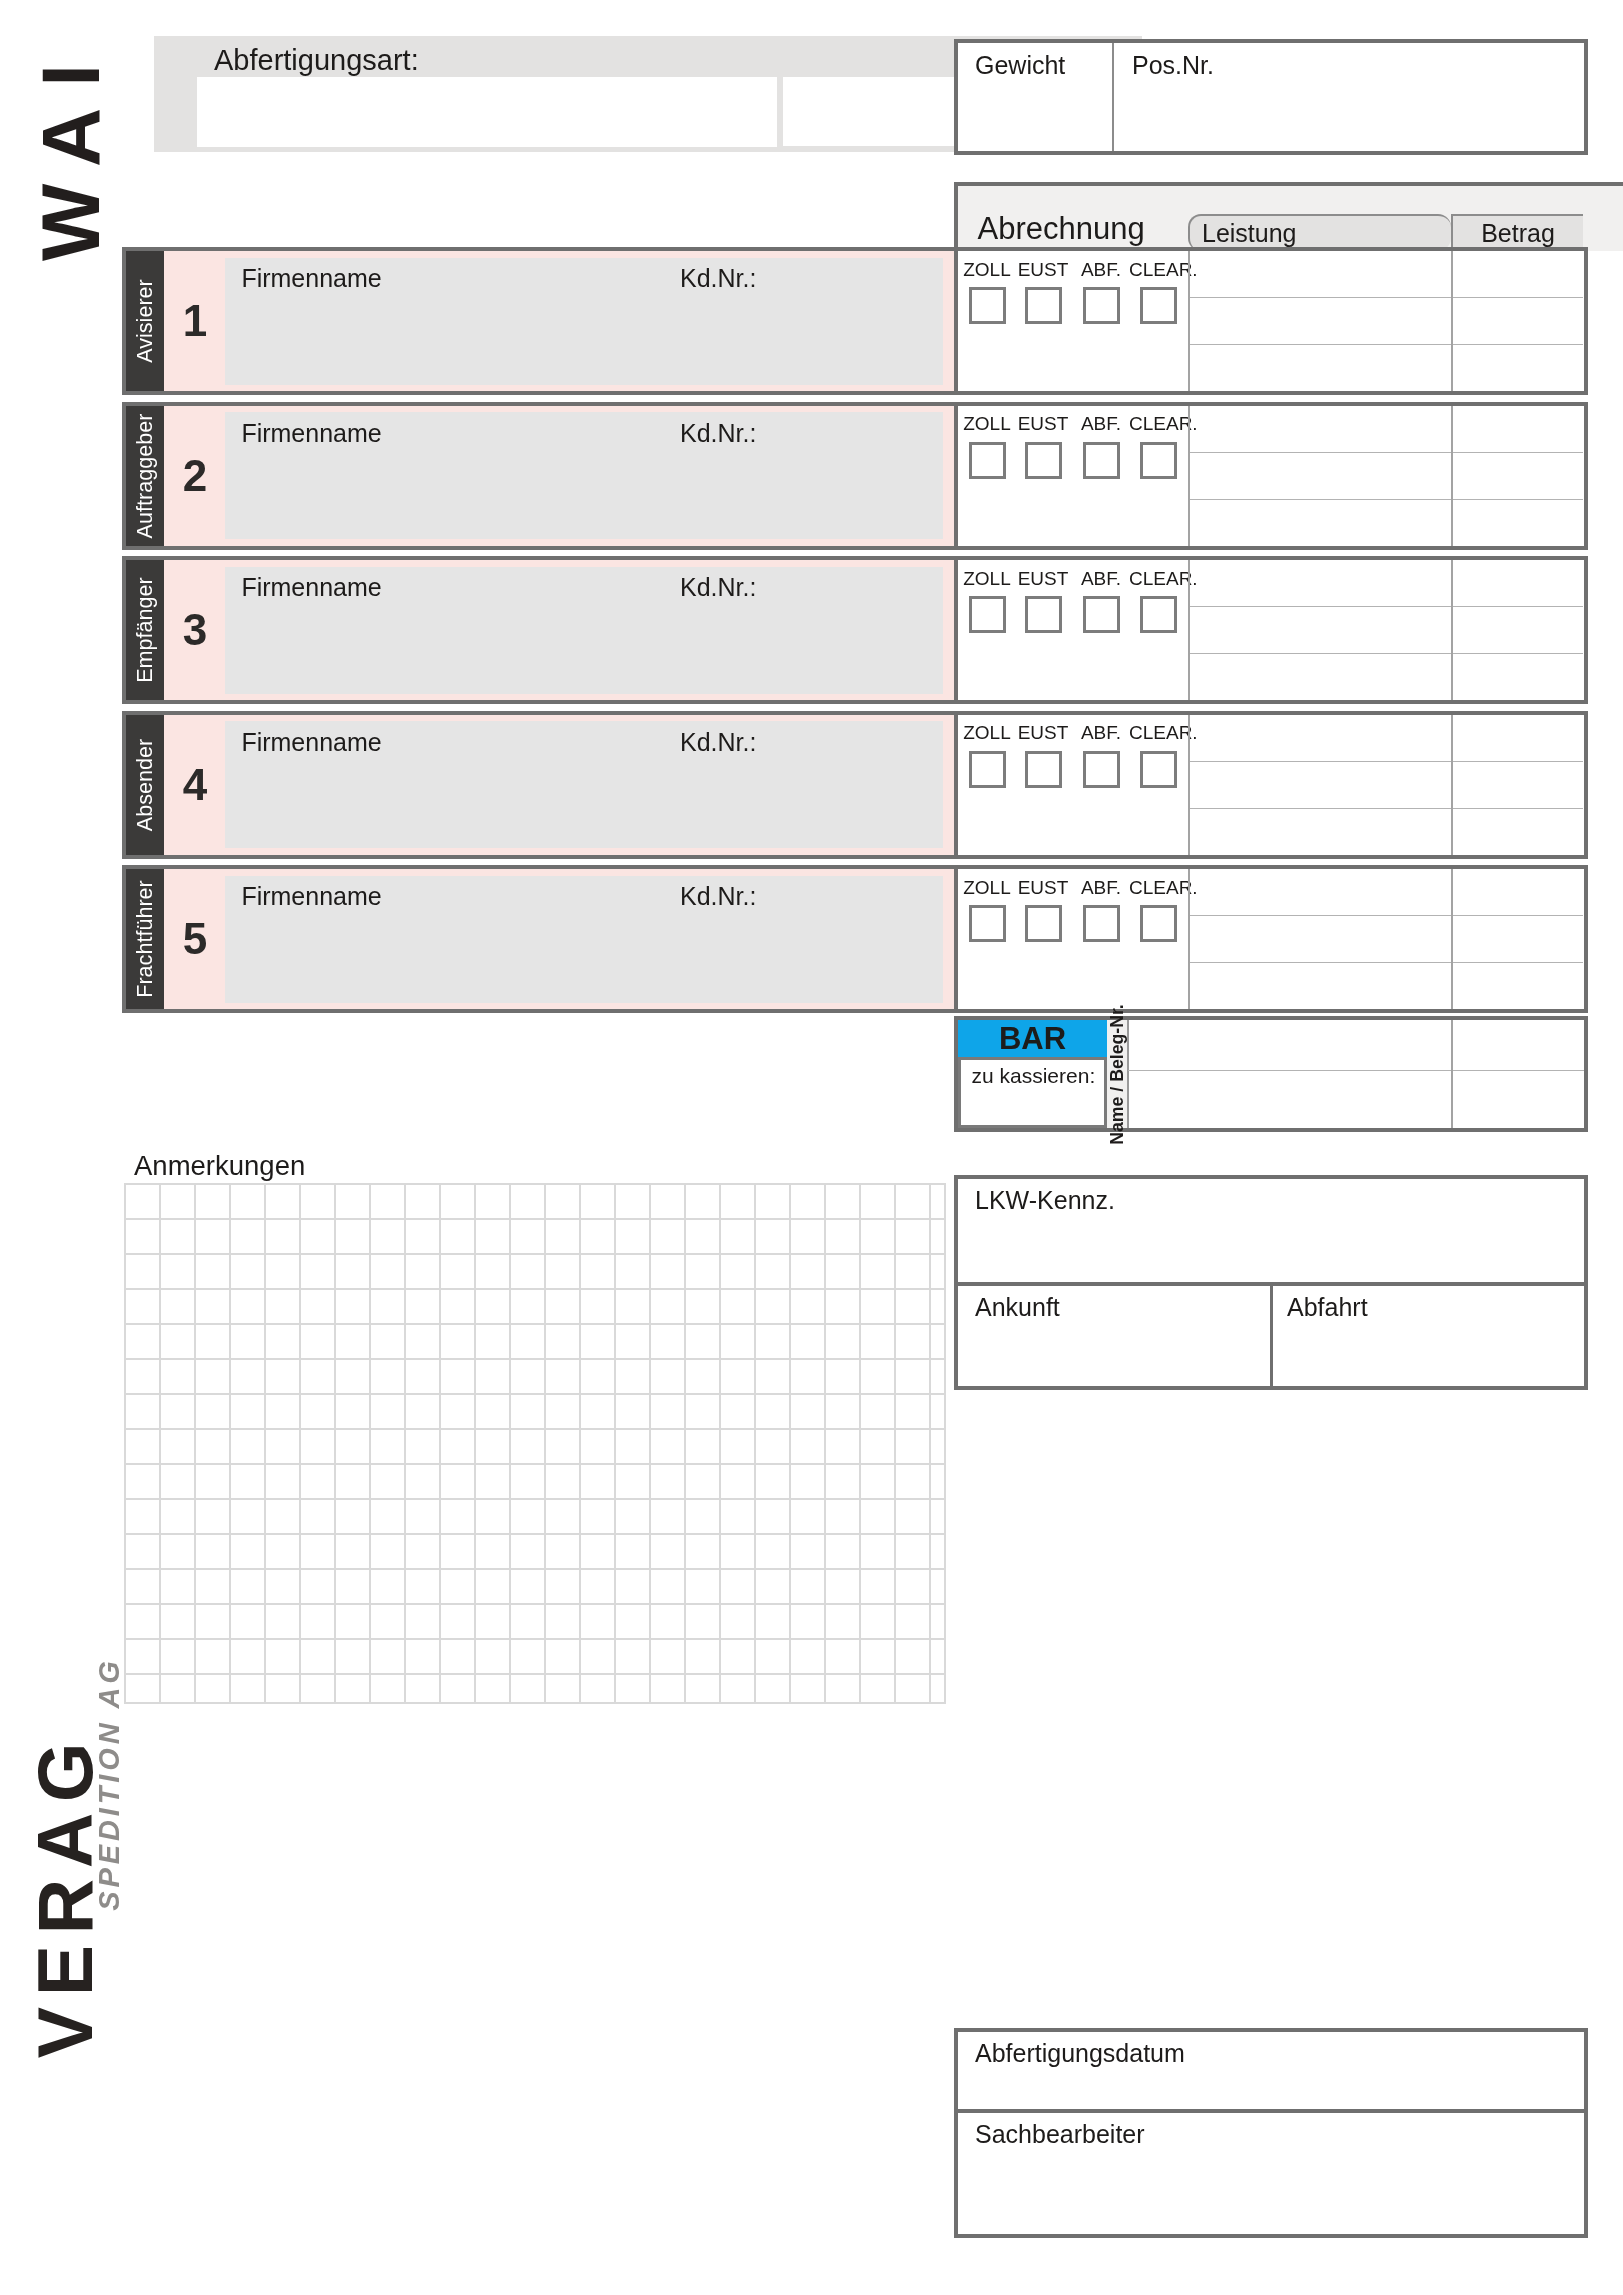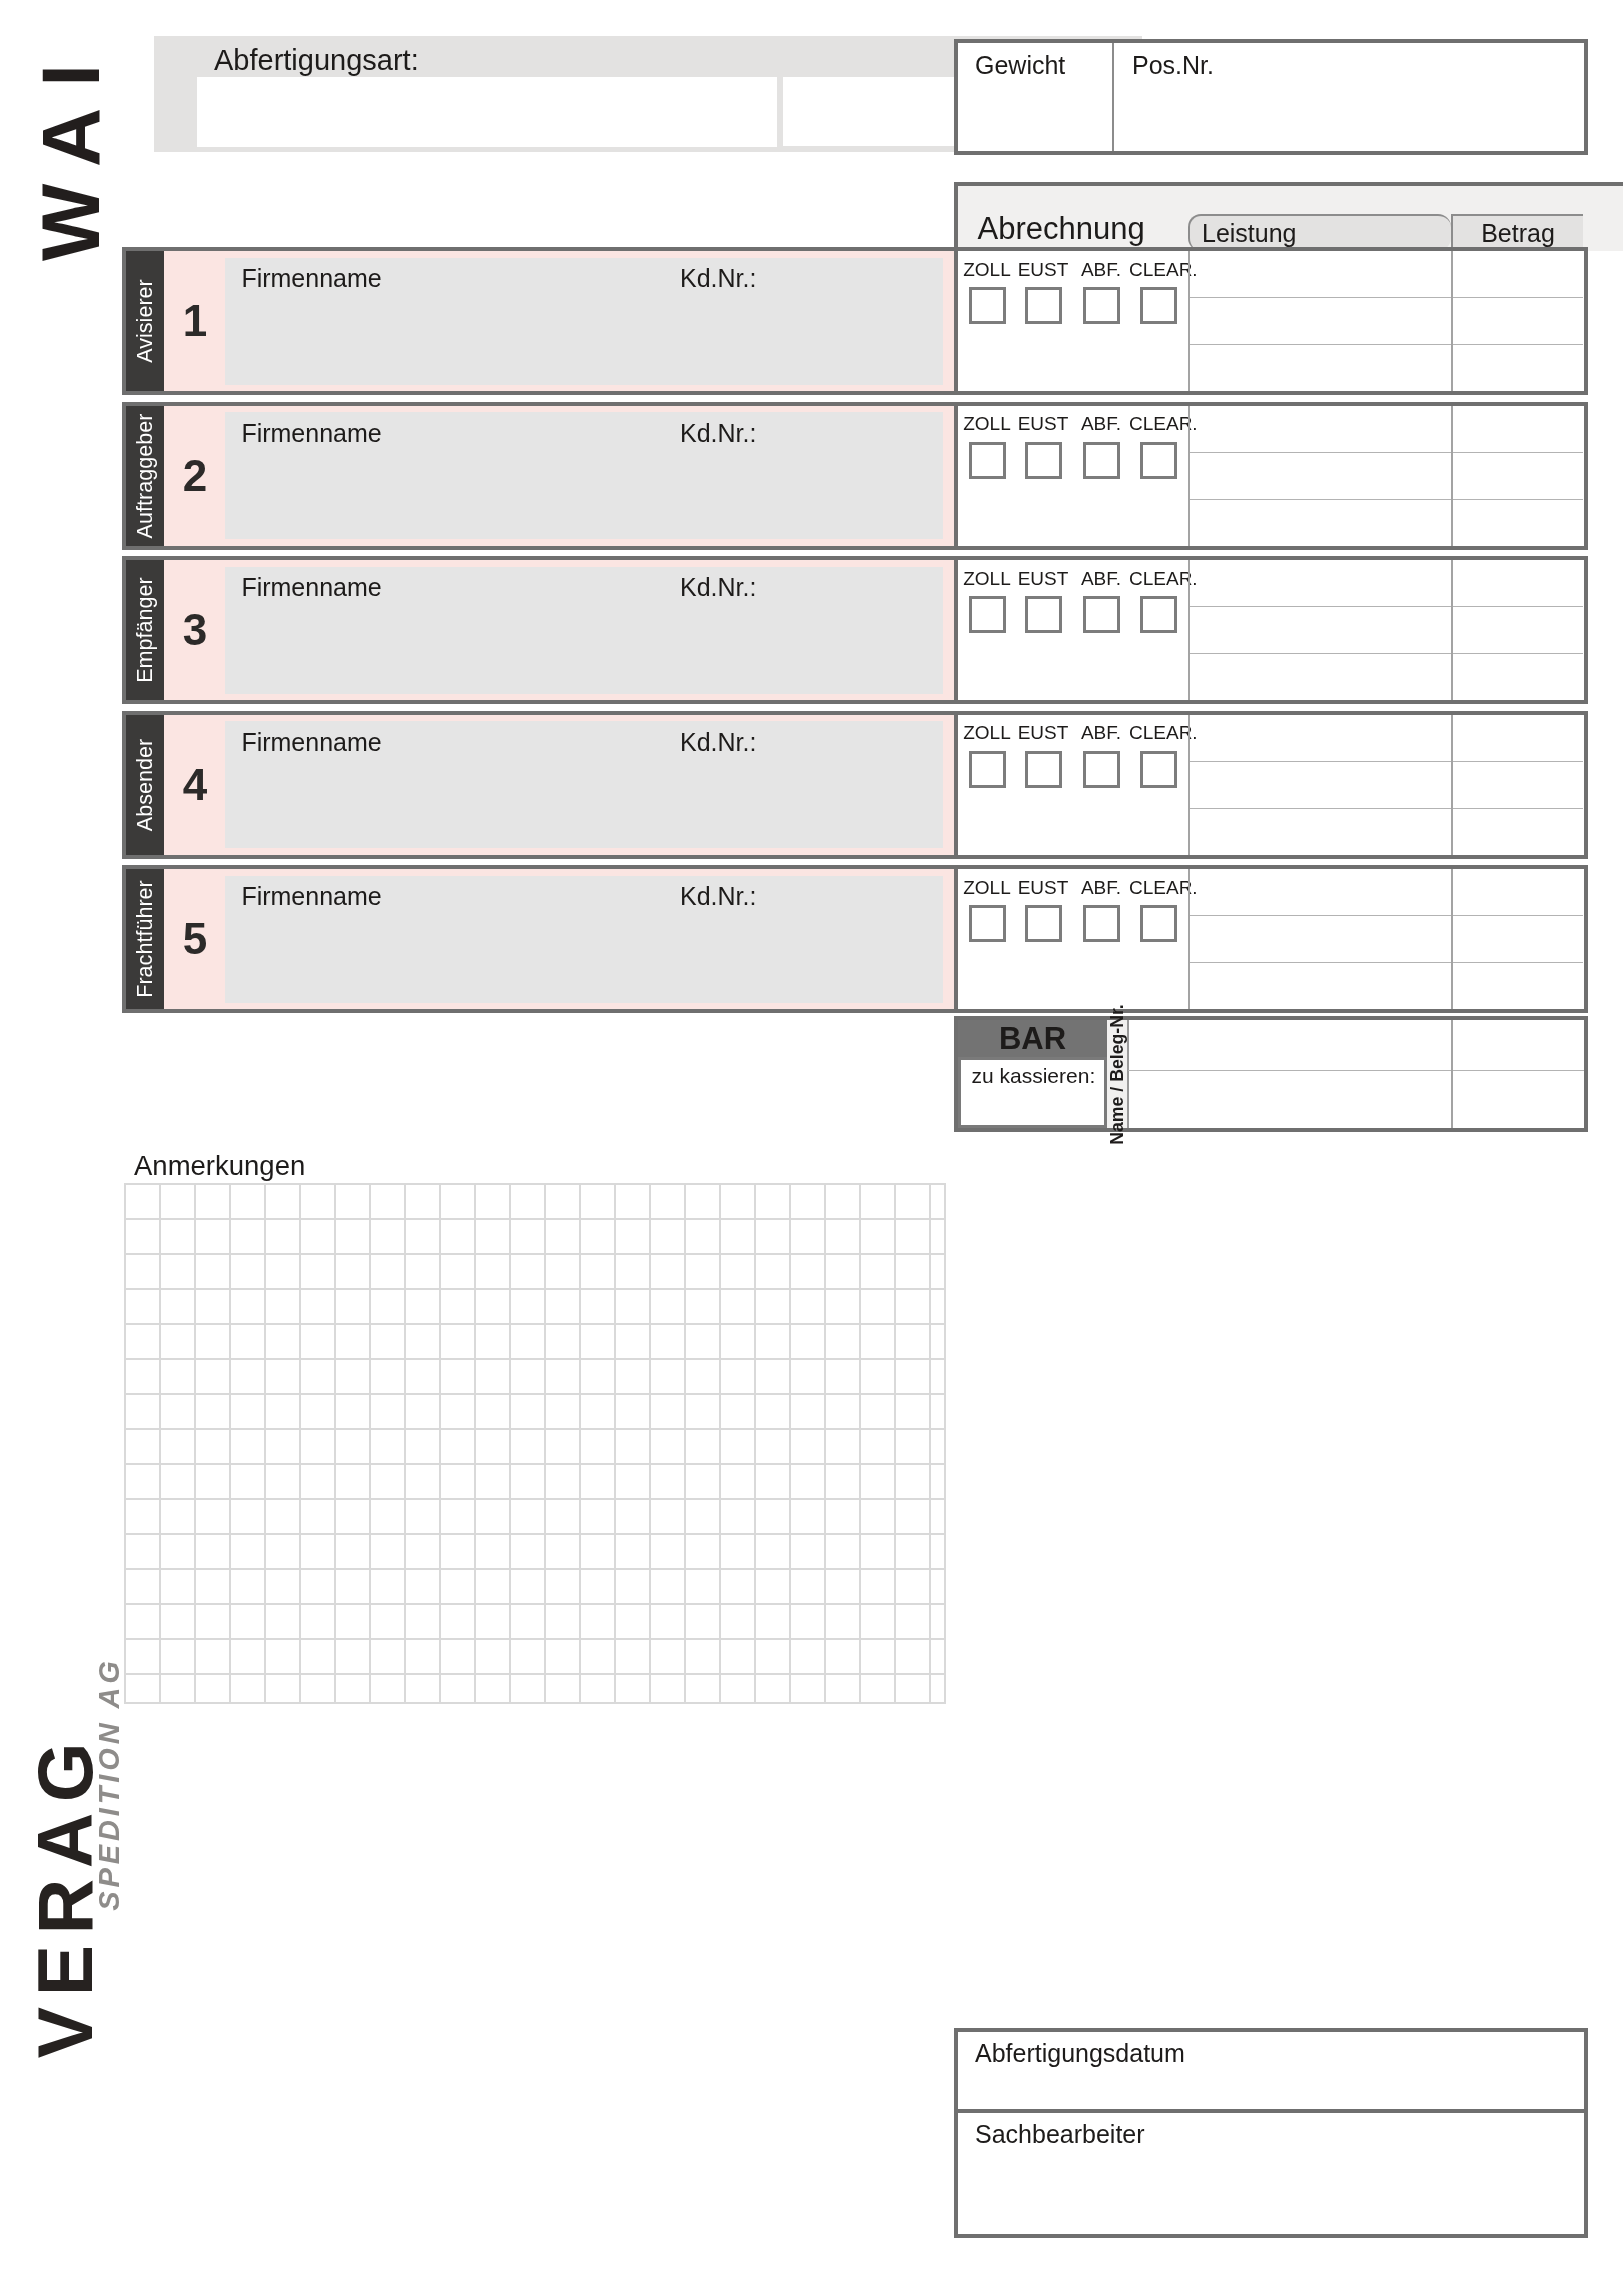--- a/index.html
+++ b/index.html
@@ -48,21 +48,21 @@
   .cb-group{position:absolute;top:7.9px;width:58px;text-align:center;}
   .cb-lbl{font-size:19px;white-space:nowrap;display:block;}
   .checkbox{display:inline-block;width:37px;height:37px;border:3.9px solid #7c7c7c;box-sizing:border-box;background:#fff;margin-top:6.5px;}
   .leist-col{position:absolute;left:1062px;top:0;bottom:0;width:263px;border-left:2px solid #a3a3a3;box-sizing:border-box;display:flex;flex-direction:column;}
   .betr-col{position:absolute;left:1325px;top:0;bottom:0;width:132px;border-left:2px solid #a3a3a3;box-sizing:border-box;display:flex;flex-direction:column;}
   .line-cell{flex:1;}
   .line-cell + .line-cell{border-top:1.3px solid #b3b3b3;}
 
   
   .bar-block{left:954px;top:1016px;width:634px;height:116px;border:4.6px solid #6f6f6f;box-sizing:border-box;background:#fff;}
-  .bar-box{position:absolute;left:0;top:0;width:149px;height:37px;background:#737373;display:flex;align-items:center;justify-content:center;font-size:31px;font-weight:bold;text-align:right;}
+  .bar-box{position:absolute;left:0;top:0;width:149px;height:37px;background:#0ea5e9;display:flex;align-items:center;justify-content:center;font-size:31px;font-weight:bold;text-align:right;}
   .kass-box{position:absolute;left:0;top:37px;bottom:0;width:149px;border:3.9px solid #7a7a7a;box-sizing:border-box;background:#fff;}
   .kass-lbl{position:absolute;left:10.5px;top:3.9px;font-size:21px;}
   .nb-strip{position:absolute;left:149px;top:0;bottom:0;width:21.6px;background:#f1f0ef;border-right:2px solid #9a9a9a;box-sizing:border-box;display:flex;align-items:center;justify-content:center;}
   .nb-text{white-space:nowrap;transform:rotate(-90deg);font-size:17.7px;font-weight:bold;}
   .bar-right{position:absolute;left:170px;top:0;bottom:0;right:0;display:flex;flex-direction:column;}
   .bar-cell1{height:50px;border-bottom:1.3px solid #b3b3b3;}
   .bar-cell2{flex:1;}
   .bar-vdiv{position:absolute;left:493px;top:0;bottom:0;width:2px;background:#a3a3a3;}
 
   
@@ -324,20 +324,27 @@
     <div class="bar-right">
       <div class="bar-cell1"></div>
       <div class="bar-cell2"></div>
     </div>
     <div class="bar-vdiv"></div>
   </div>
 
   <div class="abs anm-lbl">Anmerkungen</div>
   <div class="abs anm-grid"></div>
 
+  <div class="rbox" style="top:1175px;height:215px;">
+    <div class="lbl38" style="left:17px;top:6.5px;">LKW-Kennz.</div>
+    <div class="hdiv" style="top:103px;"></div>
+    <div class="vdiv2" style="left:312px;top:103px;bottom:0;"></div>
+    <div class="lbl38" style="left:17px;top:114px;">Ankunft</div>
+    <div class="lbl38" style="left:329px;top:114px;">Abfahrt</div>
+  </div>
 
 
   <div class="rbox" style="top:2028px;height:210px;">
     <div class="lbl38" style="left:17px;top:6.5px;">Abfertigungsdatum</div>
     <div class="hdiv" style="top:77px;"></div>
     <div class="lbl38" style="left:17px;top:88px;">Sachbearbeiter</div>
   </div>
 
 
 </div>

